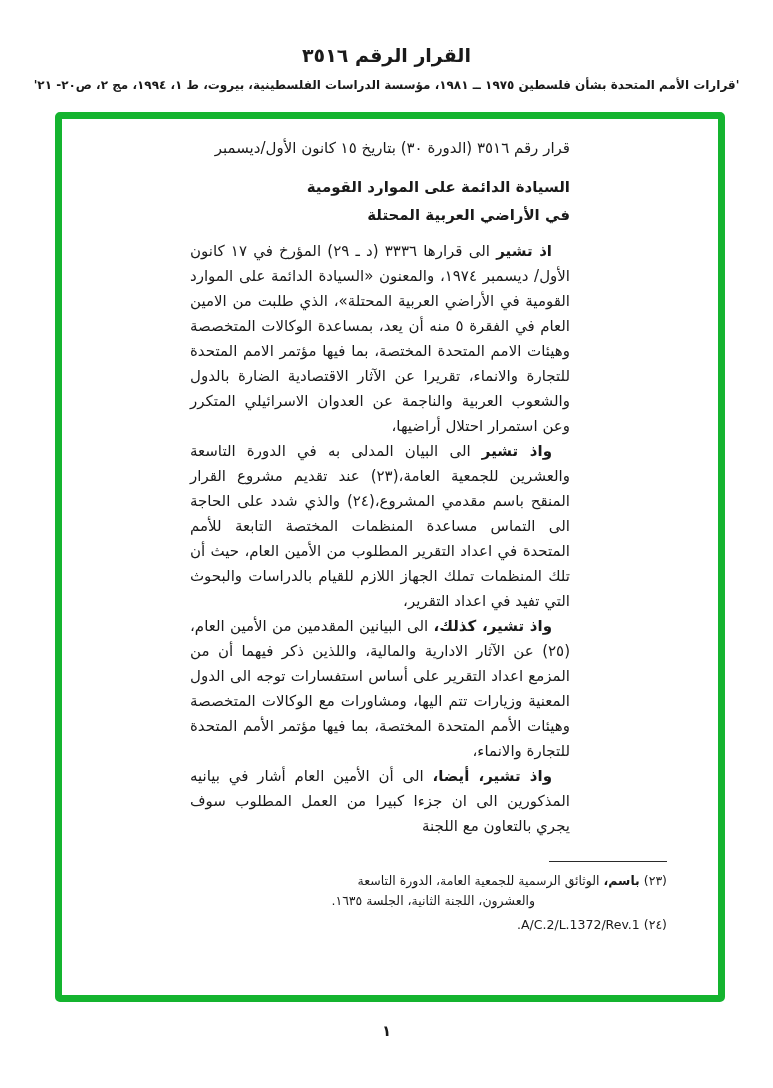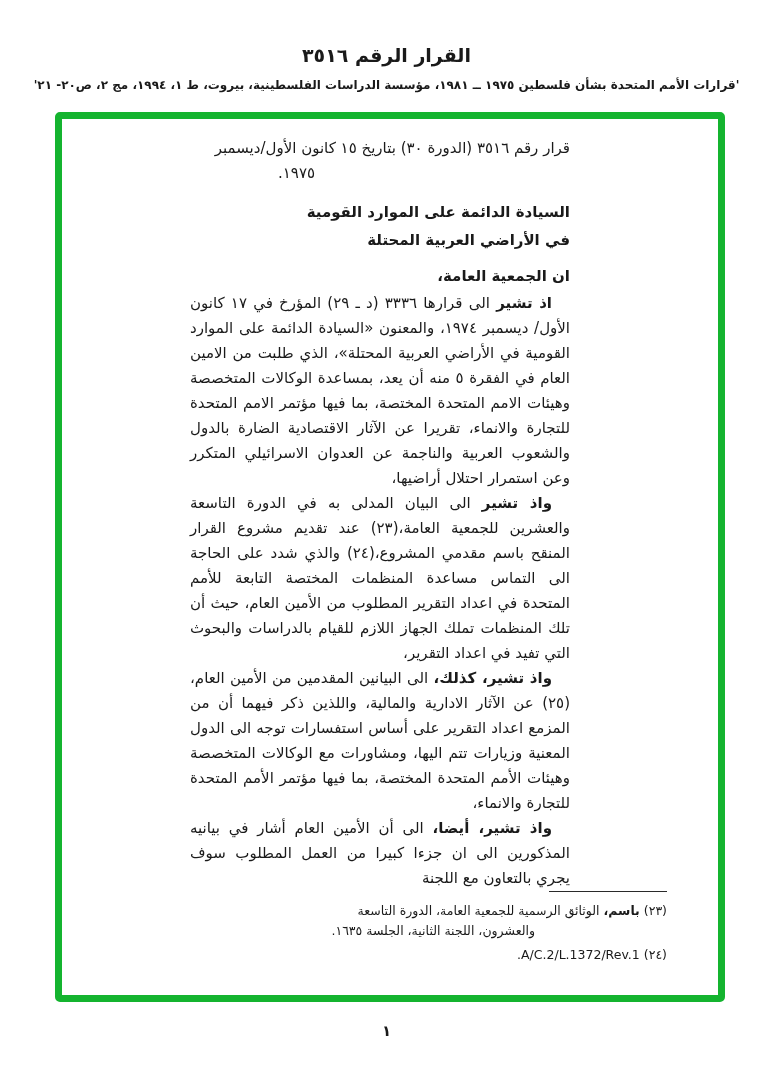--- a/index.html
+++ b/index.html
@@ -87,28 +87,26 @@
 <div class="page" style="color: rgb(26, 26, 26);">
 
   <div class="hdr-title">القرار الرقم ٣٥١٦</div>
   <div class="hdr-source">'قرارات الأمم المتحدة بشأن فلسطين ١٩٧٥ ــ ١٩٨١، مؤسسة الدراسات الفلسطينية، بيروت، ط ١، ١٩٩٤، مج ٢، ص٢٠- ٢١'</div>
 
   <div class="green-box" style="border-color: rgb(20, 180, 47);">
     <div class="box-inner">
 
       <div class="body-col">
         <div class="intro-l1">قرار رقم ٣٥١٦ (الدورة ٣٠) بتاريخ ١٥ كانون الأول/ديسمبر</div>
-        <div class="intro-l2">١٩٧٥.</div>
 
         <div class="doc-title">
           <div>السيادة الدائمة على الموارد القومية</div>
           <div>في الأراضي العربية المحتلة</div>
         </div>
 
-        <p class="opening">ان الجمعية العامة،</p>
 
         <p class="para"><span class="b">اذ تشير</span><span> الى قرارها ٣٣٣٦ (د ـ ٢٩) المؤرخ في ١٧ كانون الأول/ ديسمبر ١٩٧٤، والمعنون «السيادة الدائمة على الموارد القومية في الأراضي العربية المحتلة»، الذي طلبت من الامين العام في الفقرة ٥ منه أن يعد، بمساعدة الوكالات المتخصصة وهيئات الامم المتحدة المختصة، بما فيها مؤتمر الامم المتحدة للتجارة والانماء، تقريرا عن الآثار الاقتصادية الضارة بالدول والشعوب العربية والناجمة عن العدوان الاسرائيلي المتكرر وعن استمرار احتلال أراضيها،</span></p>
 
         <p class="para"><span class="b">واذ تشير</span><span> الى البيان المدلى به في الدورة التاسعة والعشرين للجمعية العامة،(٢٣) عند تقديم مشروع القرار المنقح باسم مقدمي المشروع،(٢٤) والذي شدد على الحاجة الى التماس مساعدة المنظمات المختصة التابعة للأمم المتحدة في اعداد التقرير المطلوب من الأمين العام، حيث أن تلك المنظمات تملك الجهاز اللازم للقيام بالدراسات والبحوث التي تفيد في اعداد التقرير،</span></p>
 
         <p class="para"><span class="b">واذ تشير، كذلك،</span><span> الى البيانين المقدمين من الأمين العام،(٢٥) عن الآثار الادارية والمالية، واللذين ذكر فيهما أن من المزمع اعداد التقرير على أساس استفسارات توجه الى الدول المعنية وزيارات تتم اليها، ومشاورات مع الوكالات المتخصصة وهيئات الأمم المتحدة المختصة، بما فيها مؤتمر الأمم المتحدة للتجارة والانماء،</span></p>
 
         <p class="para"><span class="b">واذ تشير، أيضا،</span><span> الى أن الأمين العام أشار في بيانيه المذكورين الى ان جزءا كبيرا من العمل المطلوب سوف يجري بالتعاون مع اللجنة</span></p>
       </div>
 

